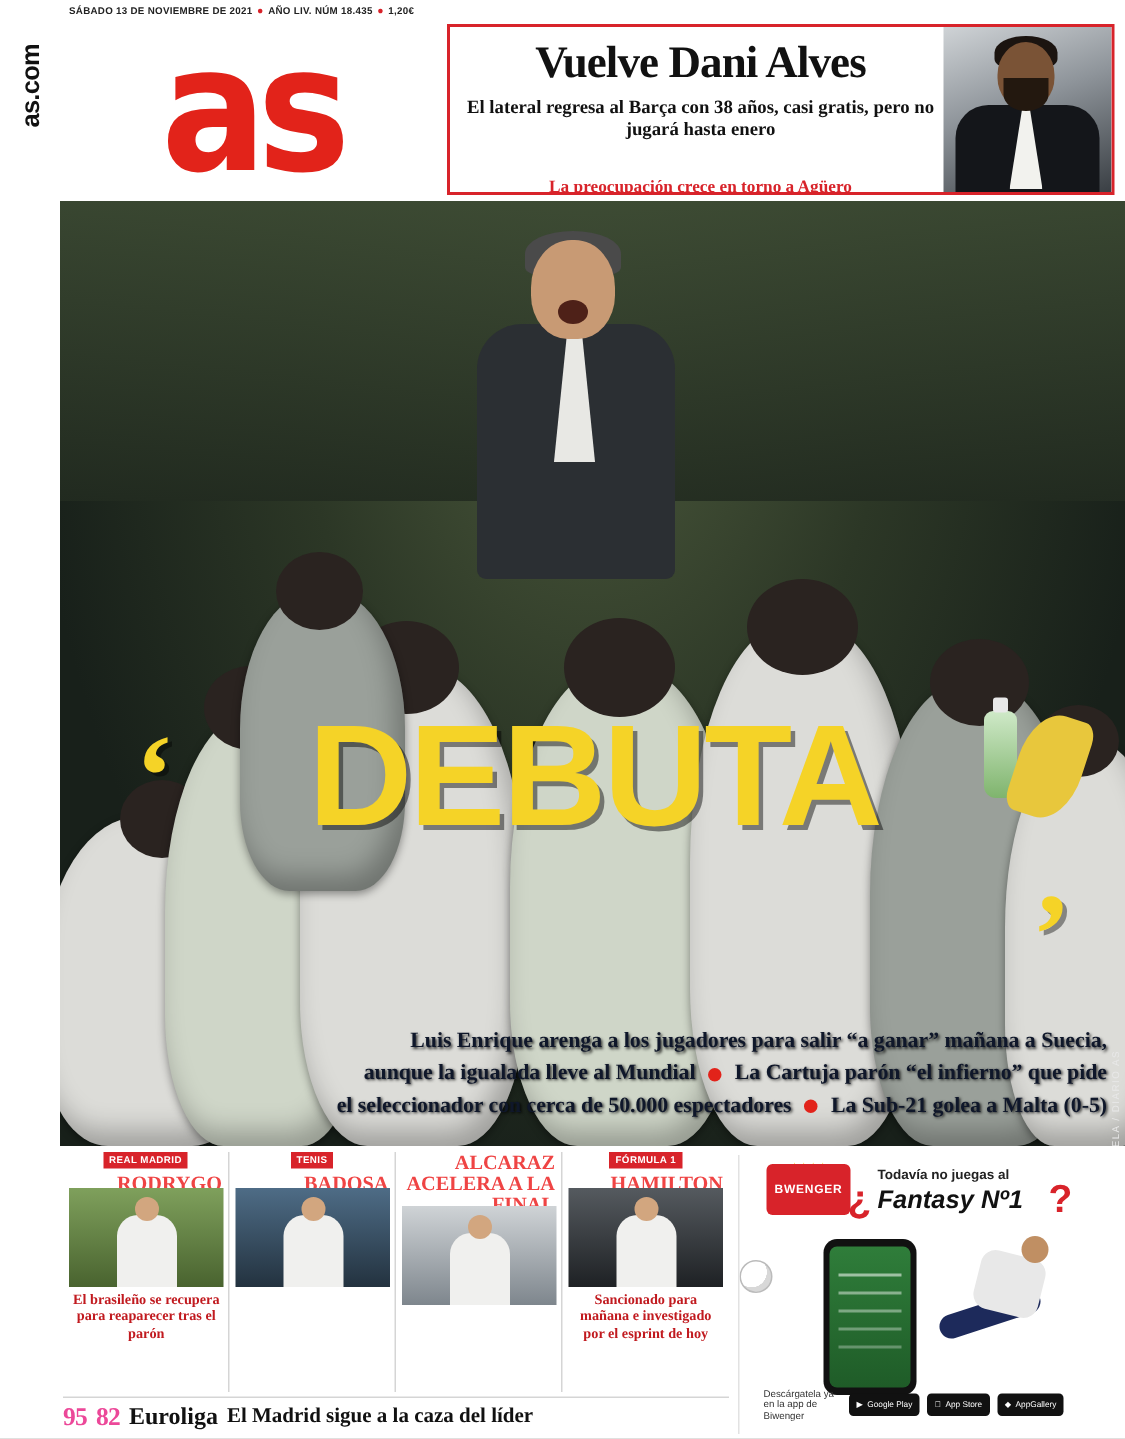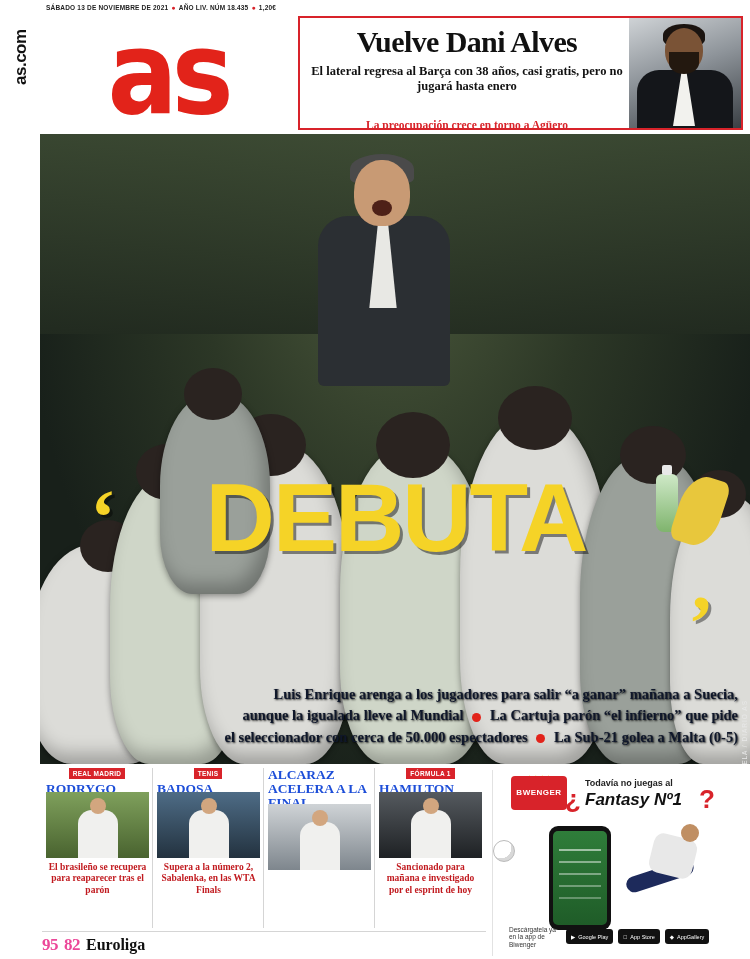--- a/index.html
+++ b/index.html
@@ -350,22 +350,22 @@
     padding: 2px 4px;
     text-align: center;
     letter-spacing: .3px;
     width: fit-content;
   }
   .brief-title {
     font-family: "Liberation Serif", serif;
     font-weight: bold;
     font-size: 13.5px;
     line-height: 1.02;
-    color: #1d4ed8;
-    text-align: left;
+    color: #ef4444;
+    text-align: right;
     text-transform: uppercase;
   }
   .brief-photo {
     position: absolute;
     left: 4px; top: 24px;
     width: 103px; height: 66px;
     overflow: hidden;
     background: #9fb2c4;
   }
   .bp-green { background: linear-gradient(180deg,#7fa05c,#49632f); }
@@ -665,21 +665,20 @@
         <div class="brief-body">El brasileño se recupera para reaparecer tras el parón</div>
       </div>
 
       <div class="brief">
         <span class="brief-tag">TENIS</span>
         <div class="brief-title">BADOSA DEBUTA A LO GRANDE</div>
         <div class="brief-photo bp-blue">
           <div class="bp-body"></div>
             <div class="bp-head"></div>
         </div>
-        <div class="brief-body">Supera a la número 2, Sabalenka, en las WTA Finals</div>
       </div>
 
       <div class="brief tall">
         <div class="brief-title">ALCARAZ ACELERA A LA FINAL</div>
         <div class="brief-photo bp-white">
           <div class="bp-body"></div>
             <div class="bp-head"></div>
         </div>
       </div>
 
@@ -692,20 +691,21 @@
         </div>
         <div class="brief-body">Sancionado para mañana e investigado por el esprint de hoy</div>
       </div>
 
     </div>
 
     <div class="euroliga">
       <span class="score">95</span>
       <span class="score">82</span>
       <span class="euroliga-name">Euroliga</span>
+      <span class="euroliga-text">El Madrid sigue a la caza del líder</span>
     </div>
 
     <div class="ad">
       <div class="ad-stars">★★★★</div>
       <div class="ad-logo">BWENGER</div>
       <div class="ad-q ad-q1">¿</div>
       <div class="ad-line1">Todavía no juegas al</div>
       <div class="ad-line2">Fantasy Nº1</div>
       <div class="ad-q ad-q2">?</div>
 

